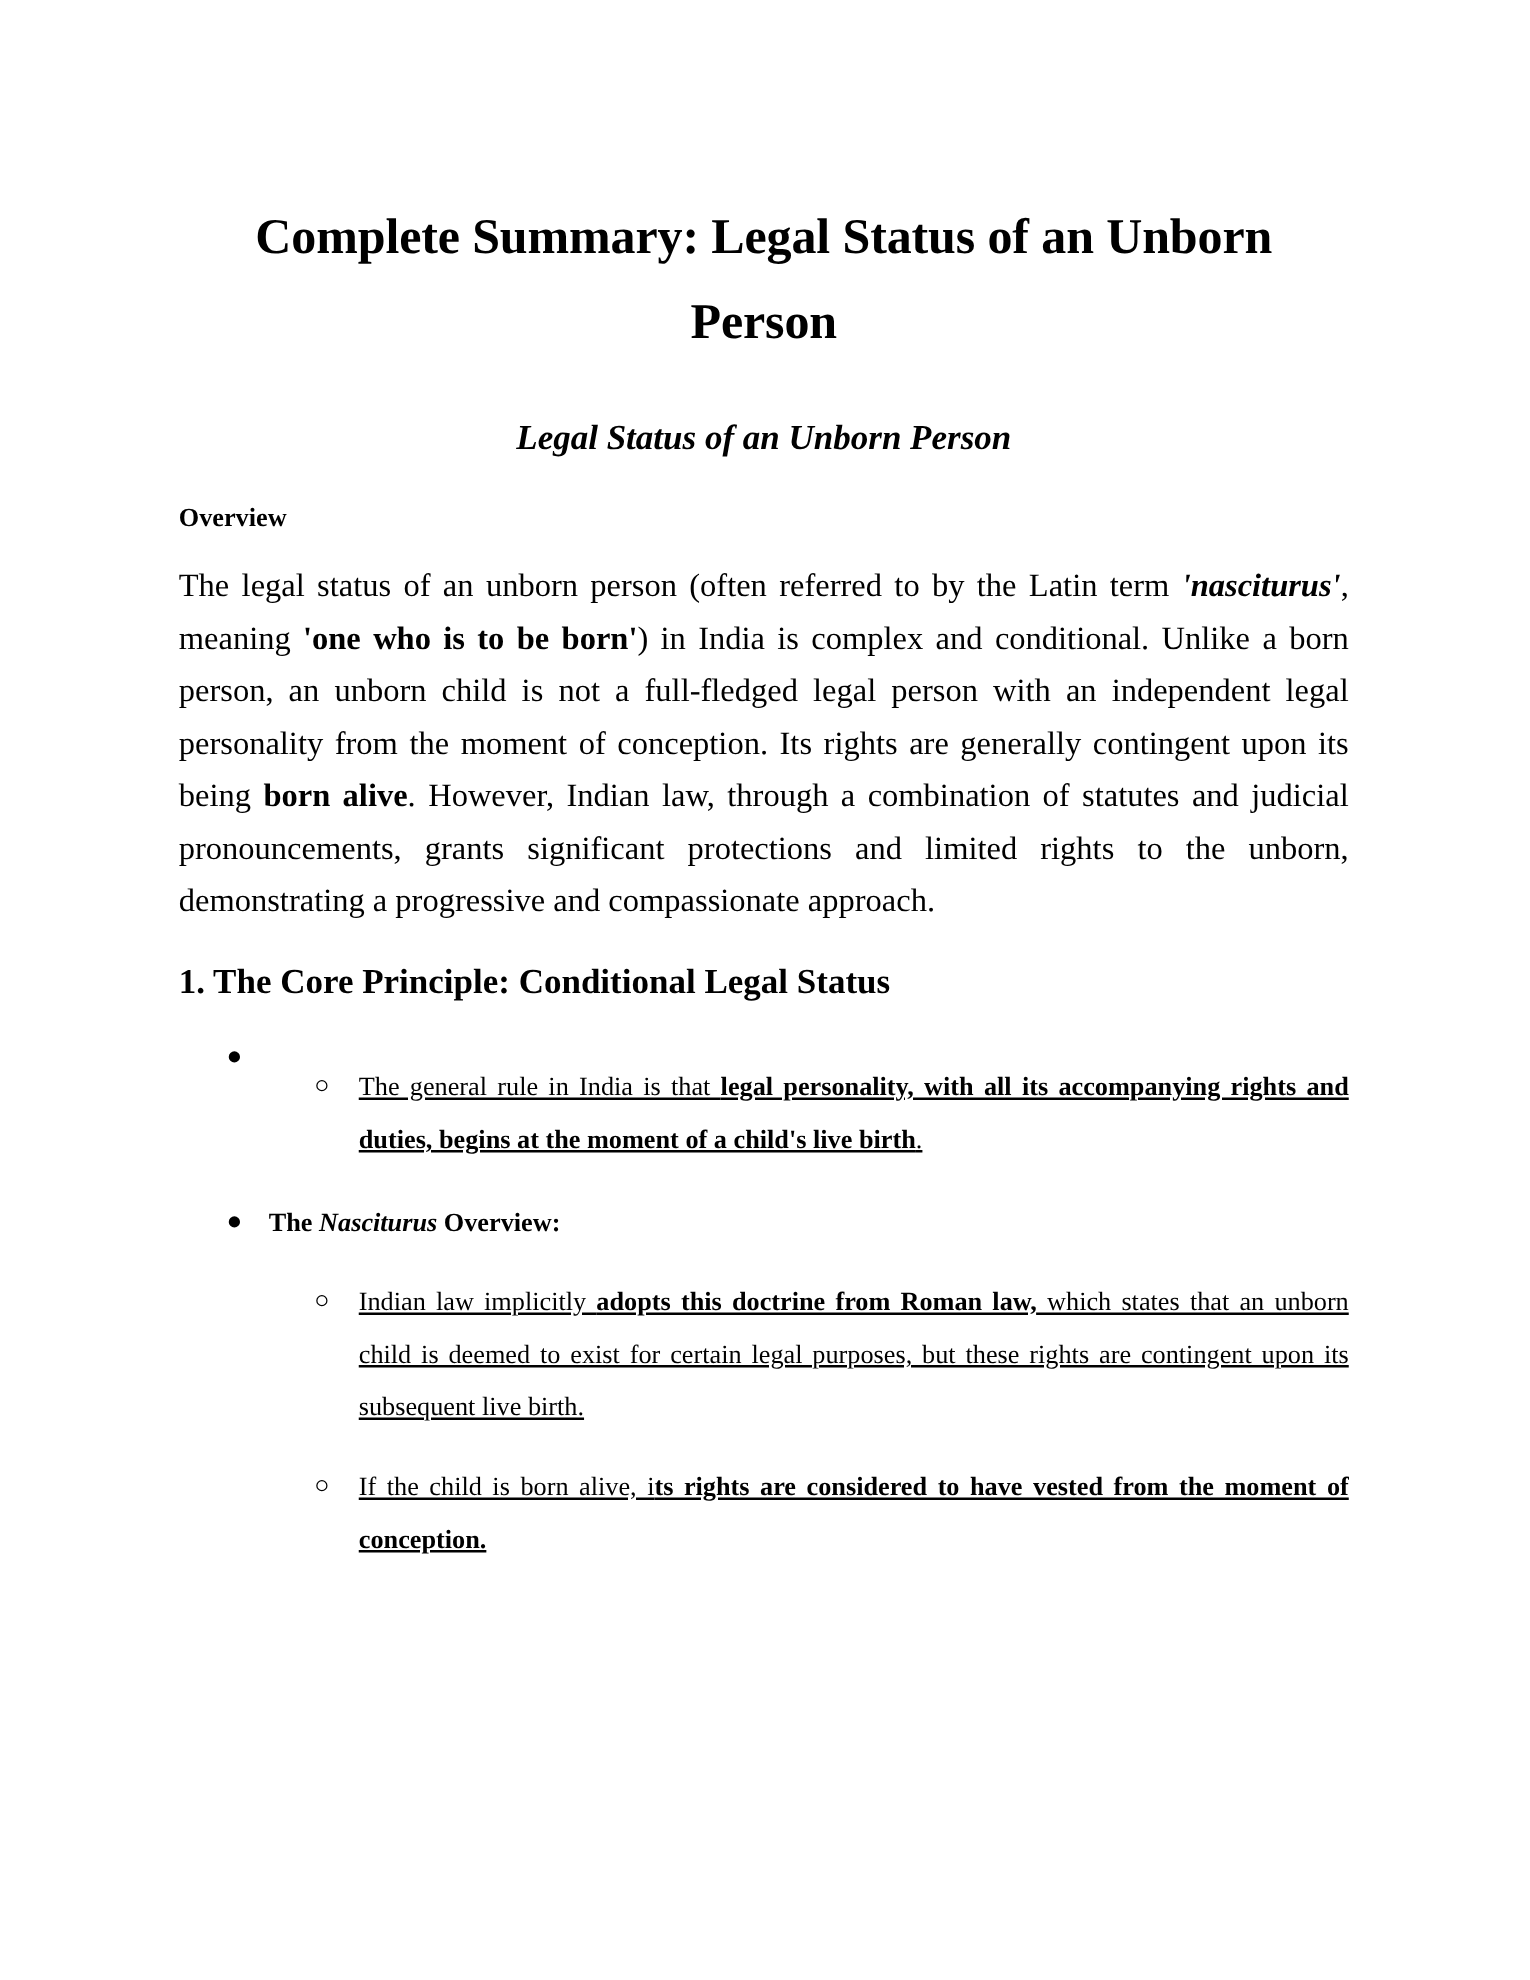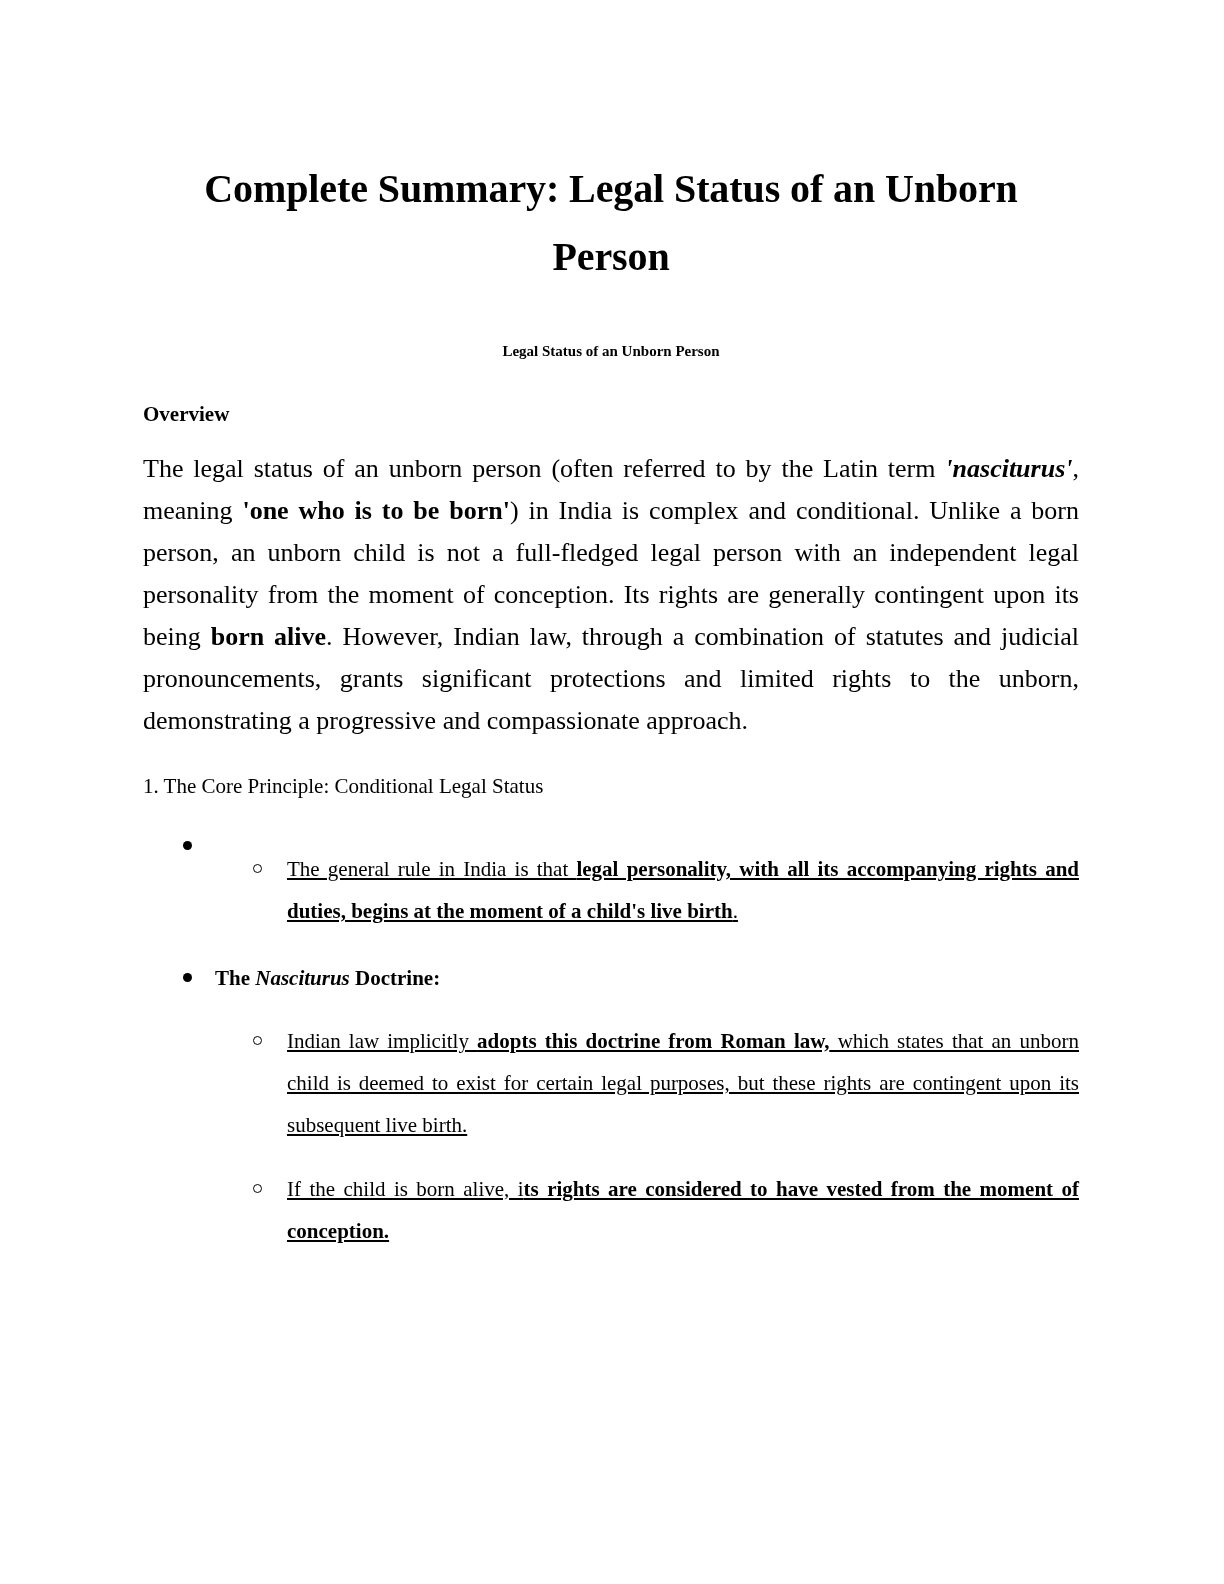--- a/index.html
+++ b/index.html
@@ -38,22 +38,23 @@
     font-weight: bold;
     line-height: 68px;
     text-align: center;
     margin: 0;
     padding-top: 155px;
     letter-spacing: -0.1px;
   }
 
   
   .doc-subtitle {
-    font-size: 15px;
-    font-weight: bold;
+    font-size: 28px;
+    font-weight: bold;
+    font-style: italic;
     text-align: center;
     margin: 0;
     padding-top: 45px;
     line-height: 30px;
   }
 
   
   .section-heading {
     font-size: 21px;
     font-weight: bold;
@@ -69,22 +70,22 @@
     text-align: justify;
     text-justify: inter-word;
     margin: 0;
     padding-top: 20px;
   }
   .body-para b { font-weight: bold; }
   .body-para i { font-style: italic; }
 
   
   .numbered-heading {
-    font-size: 21px;
-    font-weight: normal;
+    font-size: 28px;
+    font-weight: bold;
     margin: 0;
     padding-top: 30px;
     line-height: 28px;
   }
 
   
   ul.level1 {
     list-style: none;
     margin: 0;
     padding: 0;
@@ -185,21 +186,21 @@
         <ul class="level2">
           <li class="bullet2">
             <span class="marker2"><span class="circ"></span></span>
             <span class="b2-text"><span>The general rule in India is that </span><b>legal personality, with all its accompanying rights and duties, begins at the moment of a child's live birth</b><span>.</span></span>
           </li>
         </ul>
       </li>
 
       <li class="bullet1">
         <span class="marker"><span class="disc"></span></span>
-        <span class="b1-text"><span>The </span><i>Nasciturus</i><span> Doctrine:</span></span>
+        <span class="b1-text"><span>The </span><i>Nasciturus</i><span> Overview:</span></span>
 
         <ul class="level2">
           <li class="bullet2">
             <span class="marker2"><span class="circ"></span></span>
             <span class="b2-text"><span>Indian law implicitly </span><b>adopts this doctrine from Roman law,</b><span> which states that an unborn child is deemed to exist for certain legal purposes, but these rights are contingent upon its subsequent live birth.</span></span>
           </li>
           <li class="bullet2">
             <span class="marker2"><span class="circ"></span></span>
             <span class="b2-text"><span>If the child is born alive, i</span><b>ts rights are considered to have vested from the moment of conception.</b><span></span></span>
           </li>

